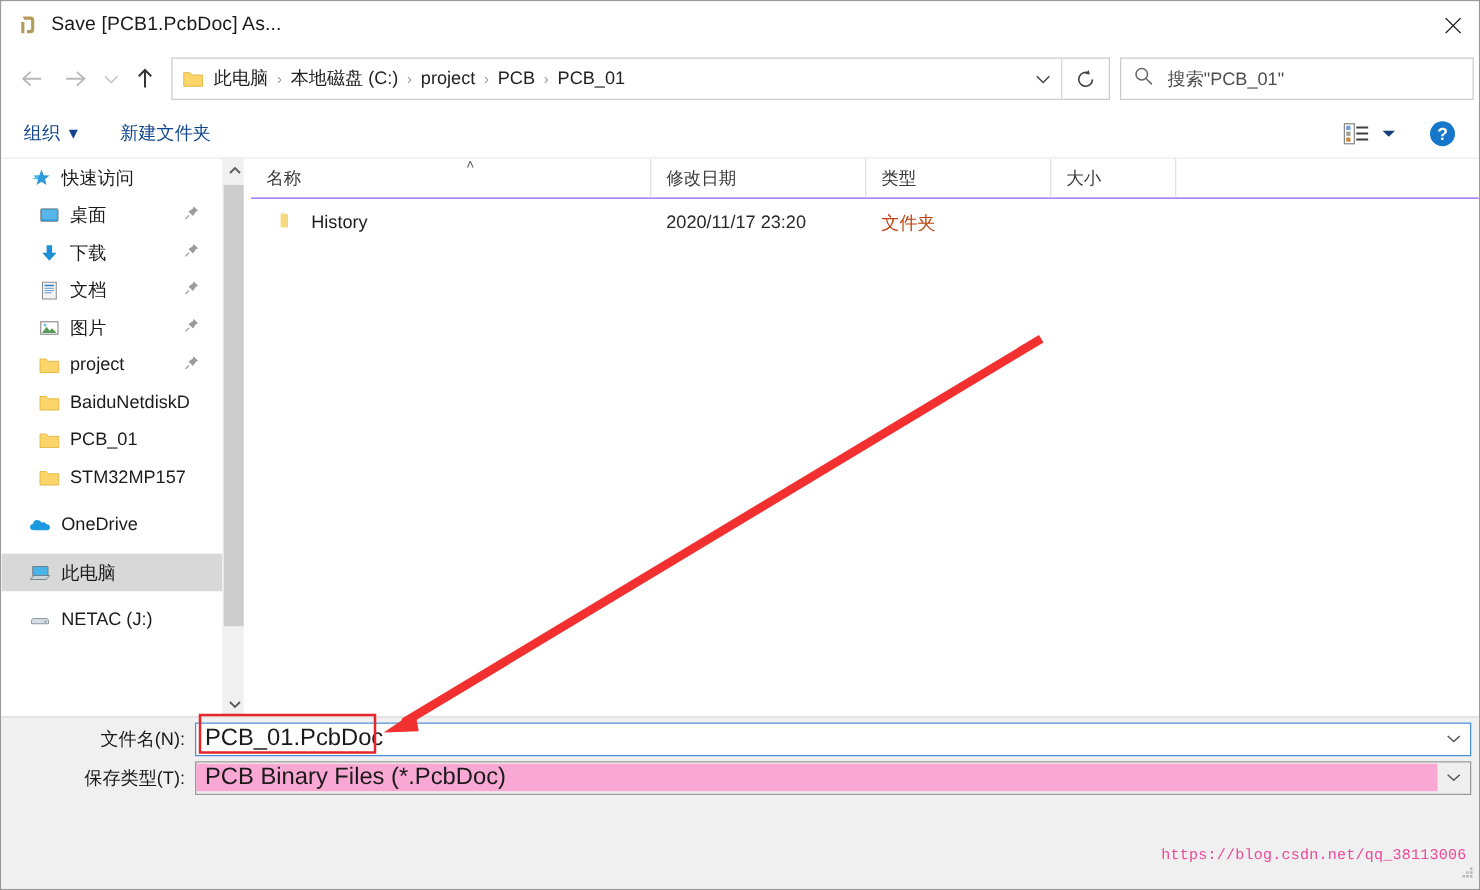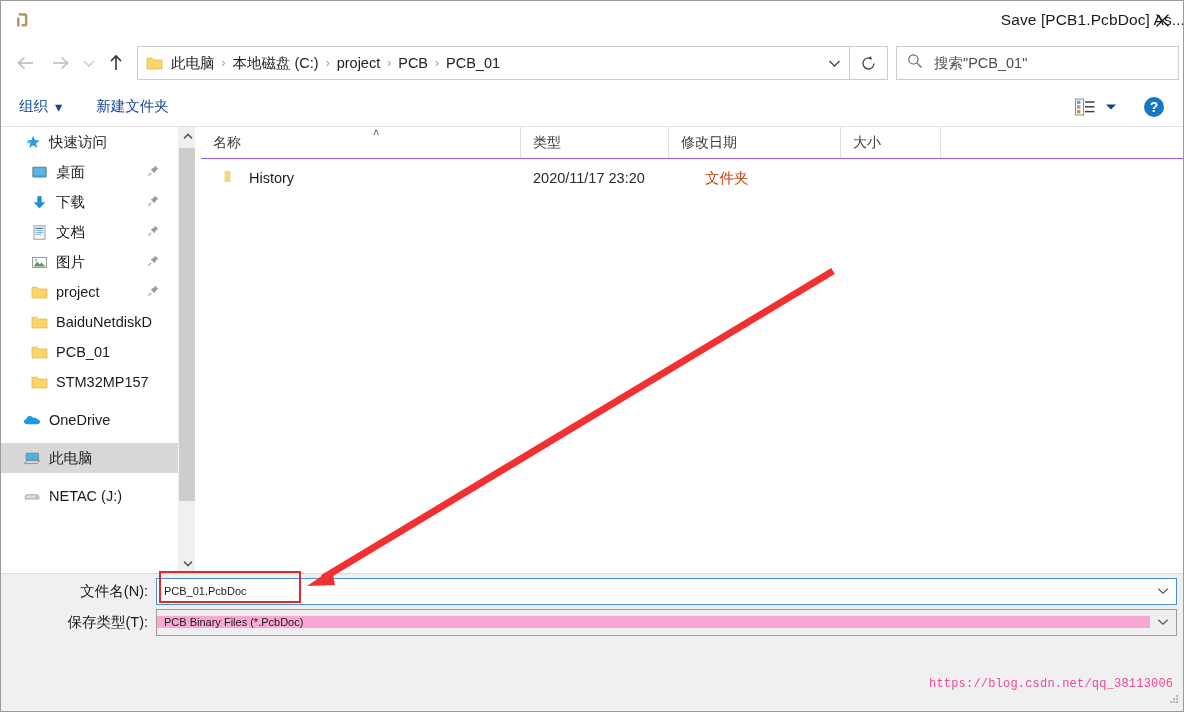--- a/index.html
+++ b/index.html
@@ -15,21 +15,21 @@
     width: 1184px; height: 712px;
     background: #ffffff;
     border: 1px solid #9a9a9a;
     overflow: hidden;
   }
 
   
   #titlebar {
     position: absolute; left: 0; top: 0; width: 1184px; height: 38px;
     background: #ffffff;
-    display: flex; align-items: center; justify-content: space-between;
+    display: flex; align-items: center;
   }
   #app-icon {
     width: 20px; height: 20px; margin-left: 11px; margin-right: 9px;
     flex: 0 0 auto;
   }
   #title-text {
     font-size: 15.5px; color: #1a1a1a; letter-spacing: .1px;
     white-space: nowrap;
   }
   #close-btn {
@@ -220,21 +220,21 @@
     width: 155px; text-align: right; padding-right: 8px;
     font-size: 14.5px; color: #1a1a1a; white-space: nowrap;
   }
   .combo {
     height: 27px; display: flex; align-items: center;
     border: 1px solid #7a7a7a;
     background: #ffffff;
     width: 1021px;
   }
   .combo .val {
-    flex: 1 1 auto; font-size: 11px; color: #1a1a1a;
+    flex: 1 1 auto; font-size: 19px; color: #1a1a1a;
     padding-left: 7px; overflow: hidden; white-space: nowrap;
   }
   .combo .arrow {
     width: 26px; height: 25px; flex: 0 0 auto;
     display: flex; align-items: center; justify-content: center;
   }
   #combo-filename { border-color: #4a90d9; background: #ffffff; }
   #combo-filetype { border-color: #9b9b9b; background: #efefef; }
   #combo-filetype .val { background: #f9a8d4; }
 
@@ -563,25 +563,25 @@
     </div>
 
     <div id="splitter"></div>
 
     <div id="filepane">
       <div id="colheader">
         <div class="col" id="col-name">
           <span>名称</span>
           <span id="sort-caret">˄</span>
         </div>
+        <div class="col" id="col-date">
+          <span>修改日期</span>
+        </div>
         <div class="col" id="col-type">
           <span>类型</span>
-        </div>
-        <div class="col" id="col-date">
-          <span>修改日期</span>
         </div>
         <div class="col last" id="col-size">
           <span>大小</span>
         </div>
       </div>
 
       <div id="filerows">
         <div class="filerow">
           <div class="fr-name">
             <span>

